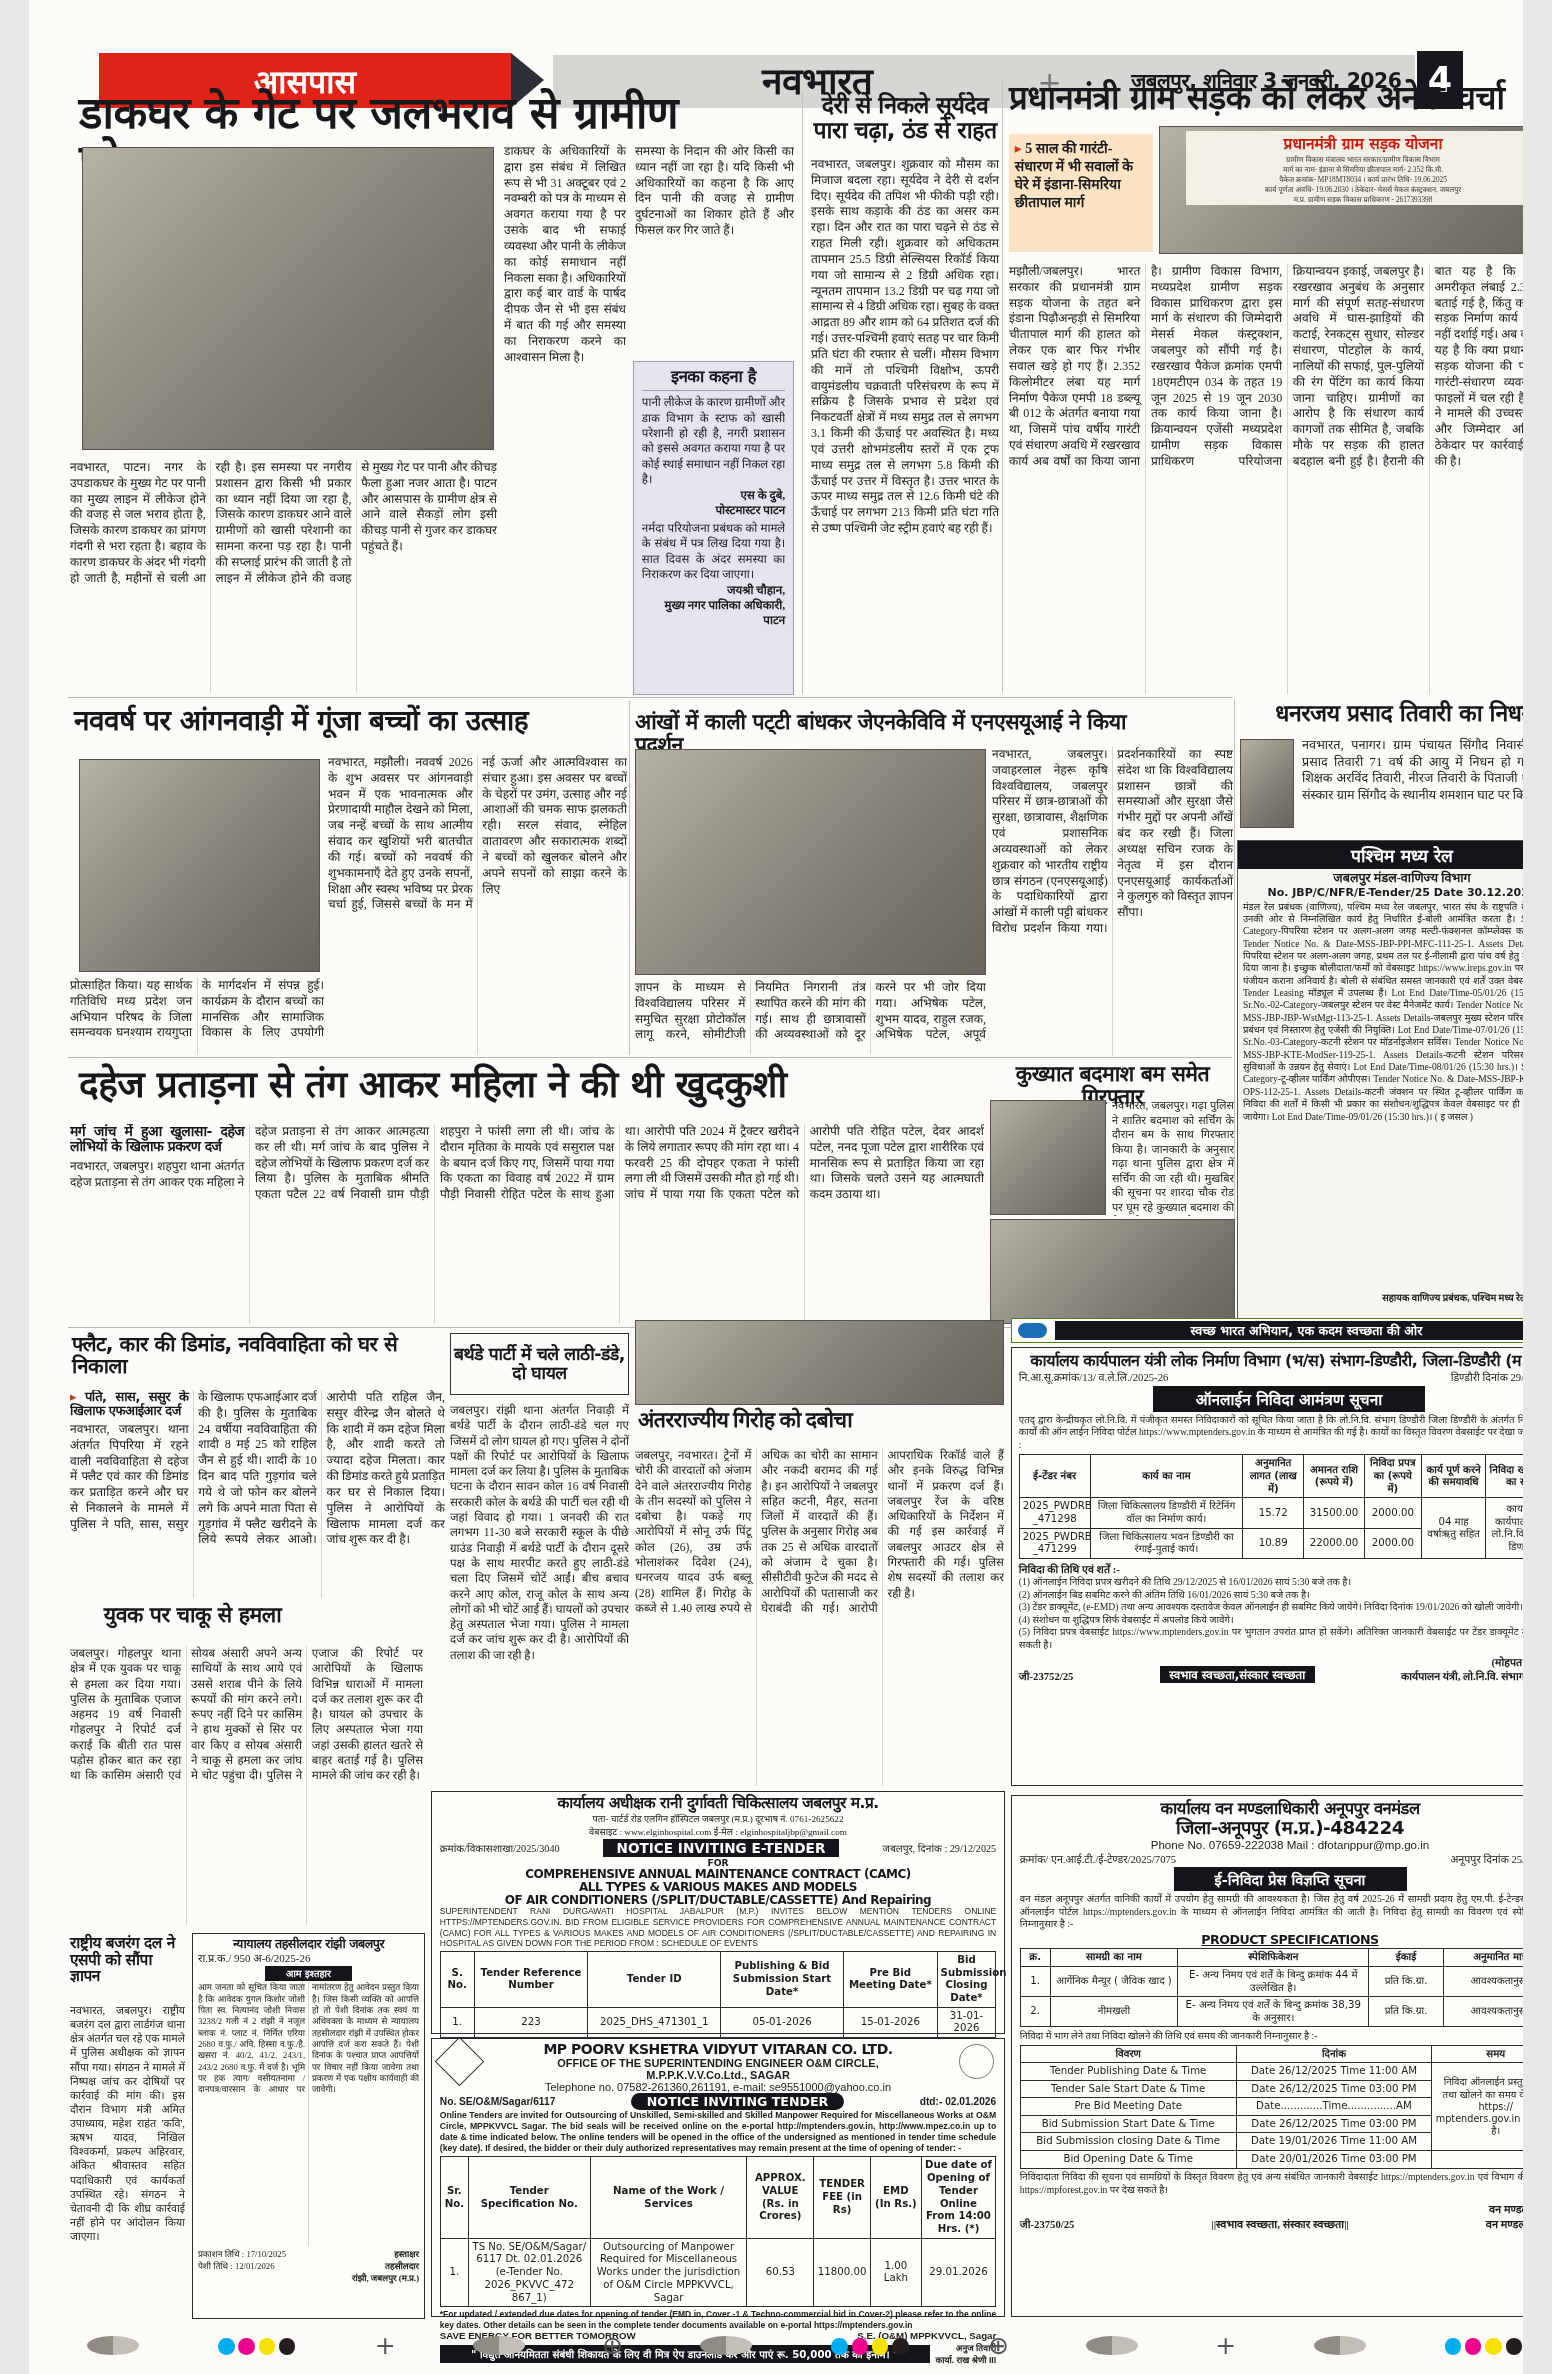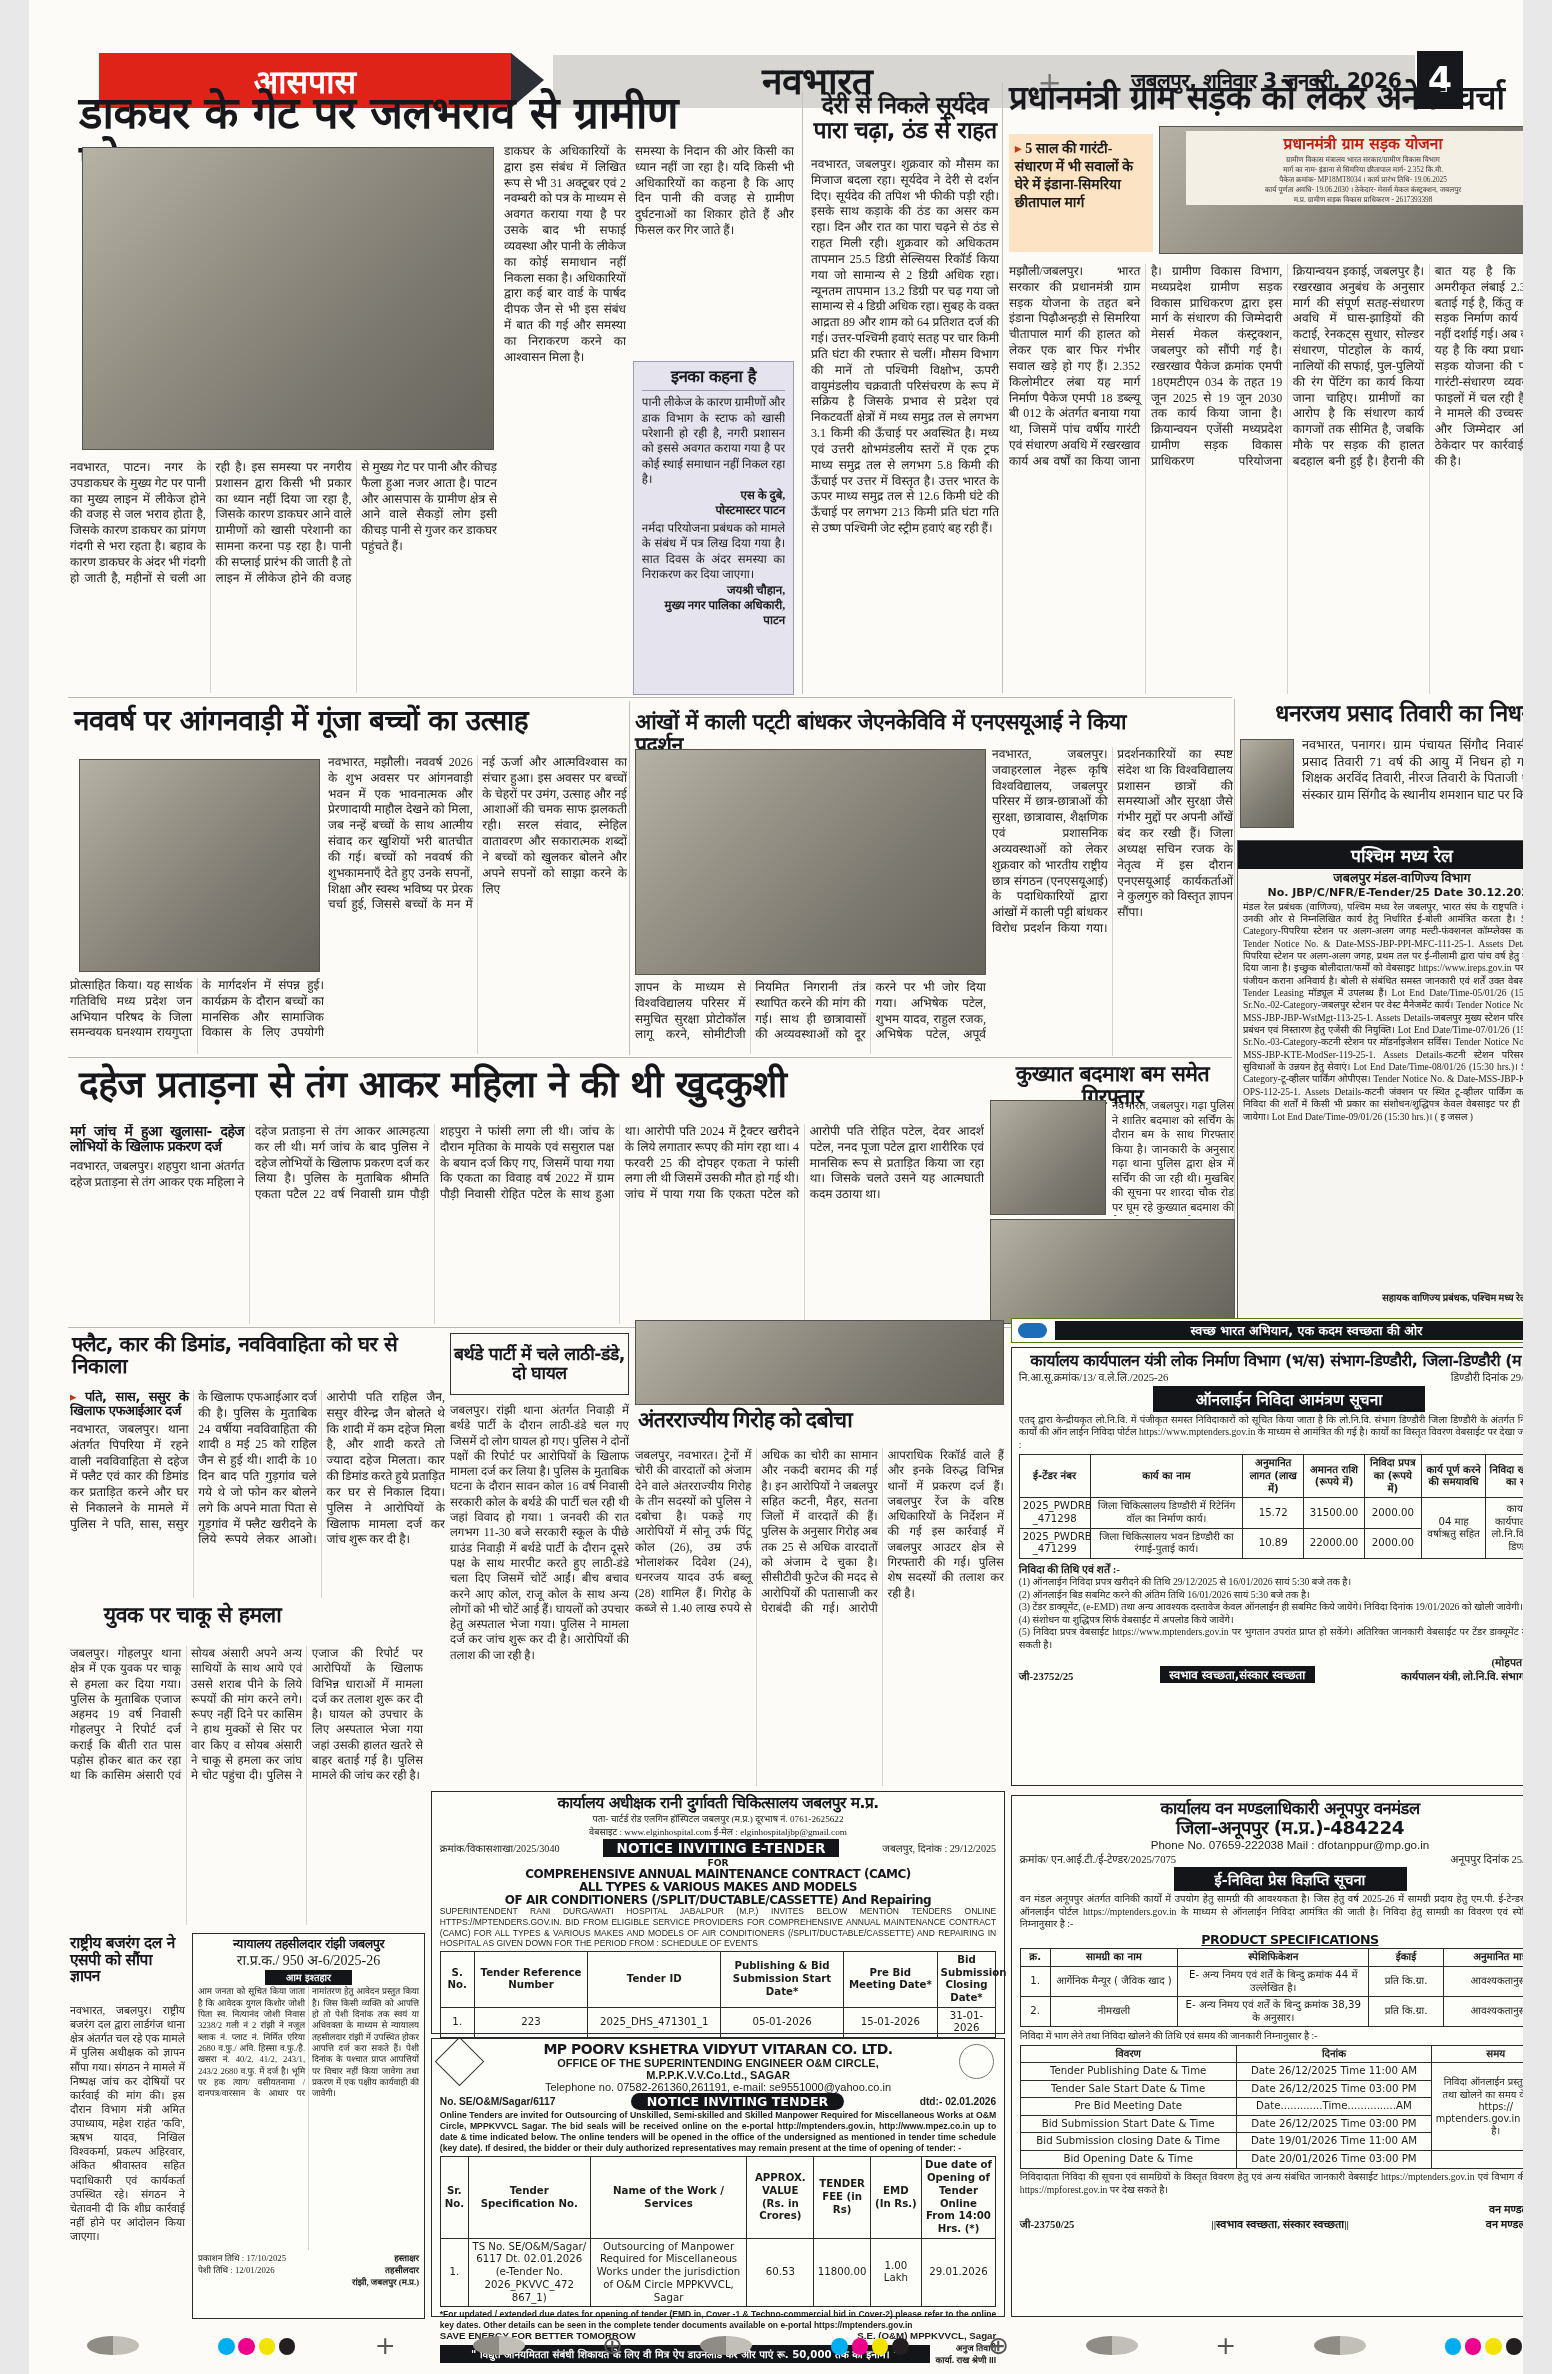--- a/index.html
+++ b/index.html
@@ -209,21 +209,21 @@
   </div>
 
   <div class="abs hl" style="left:47px;top:1603px;width:233px;font-size:21.3px;text-align:center;">युवक पर चाकू से हमला</div>
   <div class="abs bt c3" style="left:41px;top:1646px;width:353px;height:279px;font-size:11.6px;">जबलपुर। गोहलपुर थाना क्षेत्र में एक युवक पर चाकू से हमला कर दिया गया। पुलिस के मुताबिक एजाज अहमद 19 वर्ष निवासी गोहलपुर ने रिपोर्ट दर्ज कराई कि बीती रात पास पड़ोस होकर बात कर रहा था कि कासिम अंसारी एवं सोयब अंसारी अपने अन्य साथियों के साथ आये एवं उससे शराब पीने के लिये रूपयों की मांग करने लगे। रूपए नहीं दिने पर कासिम ने हाथ मुक्कों से सिर पर वार किए व सोयब अंसारी ने चाकू से हमला कर जांघ मे चोट पहुंचा दी। पुलिस ने एजाज की रिपोर्ट पर आरोपियों के खिलाफ विभिन्न धाराओं में मामला दर्ज कर तलाश शुरू कर दी है। घायल को उपचार के लिए अस्पताल भेजा गया जहां उसकी हालत खतरे से बाहर बताई गई है। पुलिस मामले की जांच कर रही है।</div>
 
   <div class="abs hl" style="left:41px;top:1935px;width:115px;font-size:15.5px;">राष्ट्रीय बजरंग दल ने एसपी को सौंपा ज्ञापन</div>
   <div class="abs bt" style="left:41px;top:2003px;width:115px;height:316px;font-size:10.7px;">नवभारत, जबलपुर। राष्ट्रीय बजरंग दल द्वारा लार्डगंज थाना क्षेत्र अंतर्गत चल रहे एक मामले में पुलिस अधीक्षक को ज्ञापन सौंपा गया। संगठन ने मामले में निष्पक्ष जांच कर दोषियों पर कार्रवाई की मांग की। इस दौरान विभाग मंत्री अमित उपाध्याय, महेश राहंत 'कवि', ऋषभ यादव, निखिल विश्वकर्मा, प्रकल्प अहिरवार, अंकित श्रीवास्तव सहित पदाधिकारी एवं कार्यकर्ता उपस्थित रहे। संगठन ने चेतावनी दी कि शीघ्र कार्रवाई नहीं होने पर आंदोलन किया जाएगा।</div>
 
   <div class="abs nbox" style="left:163px;top:1933px;width:233px;height:386px;padding:2.9px 4.9px;box-sizing:border-box;">
     <div class="hl" style="font-size:12.6px;text-align:center;">न्यायालय तहसीलदार रांझी जबलपुर</div>
-    <div style="text-align:center;font-size:14px;">रा.प्र.क./ 950 अ-6/2025-26</div>
+    <div style="text-align:left;font-size:11px;">रा.प्र.क./ 950 अ-6/2025-26</div>
     <div class="black-banner" style="width:87px;margin:1px auto;font-size:9.7px;padding:1px 0;">आम इश्तहार</div>
     <div class="tiny c2" style="height:264px;font-size:8.7px;column-gap:6.8px;">आम जनता को सूचित किया जाता है कि आवेदक युगल किशोर जोशी पिता स्व. नित्यानंद जोशी निवास 3238/2 गली नं 2 रांझी ने नजूल ब्लाक नं. प्लाट नं. निर्मित एरिया 2680 व.फु./ अवि. हिस्सा व.फु./है. खसरा नं. 40/2, 41/2, 243/1, 243/2 2680 व.फु. में दर्ज है। भूमि पर हक त्याग/ वसीयतनामा /दानपत्र/वारसान के आधार पर नामांतरण हेतु आवेदन प्रस्तुत किया है। जिस किसी व्यक्ति को आपत्ति हो तो पेशी दिनांक तक स्वयं या अधिवक्ता के माध्यम से न्यायालय तहसीलदार रांझी में उपस्थित होकर आपत्ति दर्ज करा सकते हैं। पेशी दिनांक के पश्चात प्राप्त आपत्तियों पर विचार नहीं किया जावेगा तथा प्रकरण में एक पक्षीय कार्यवाही की जावेगी।</div>
     <div style="display:flex;justify-content:space-between;font-size:8.7px;margin-top:1.9px;">
       <span>
         <span>प्रकाशन तिथि : 17/10/2025</span><br>
         <span>पेशी तिथि : 12/01/2026</span>
       </span>
       <span style="text-align:right;font-weight:bold;">
         <span>हस्ताक्षर</span><br>
         <span>तहसीलदार</span><br>

